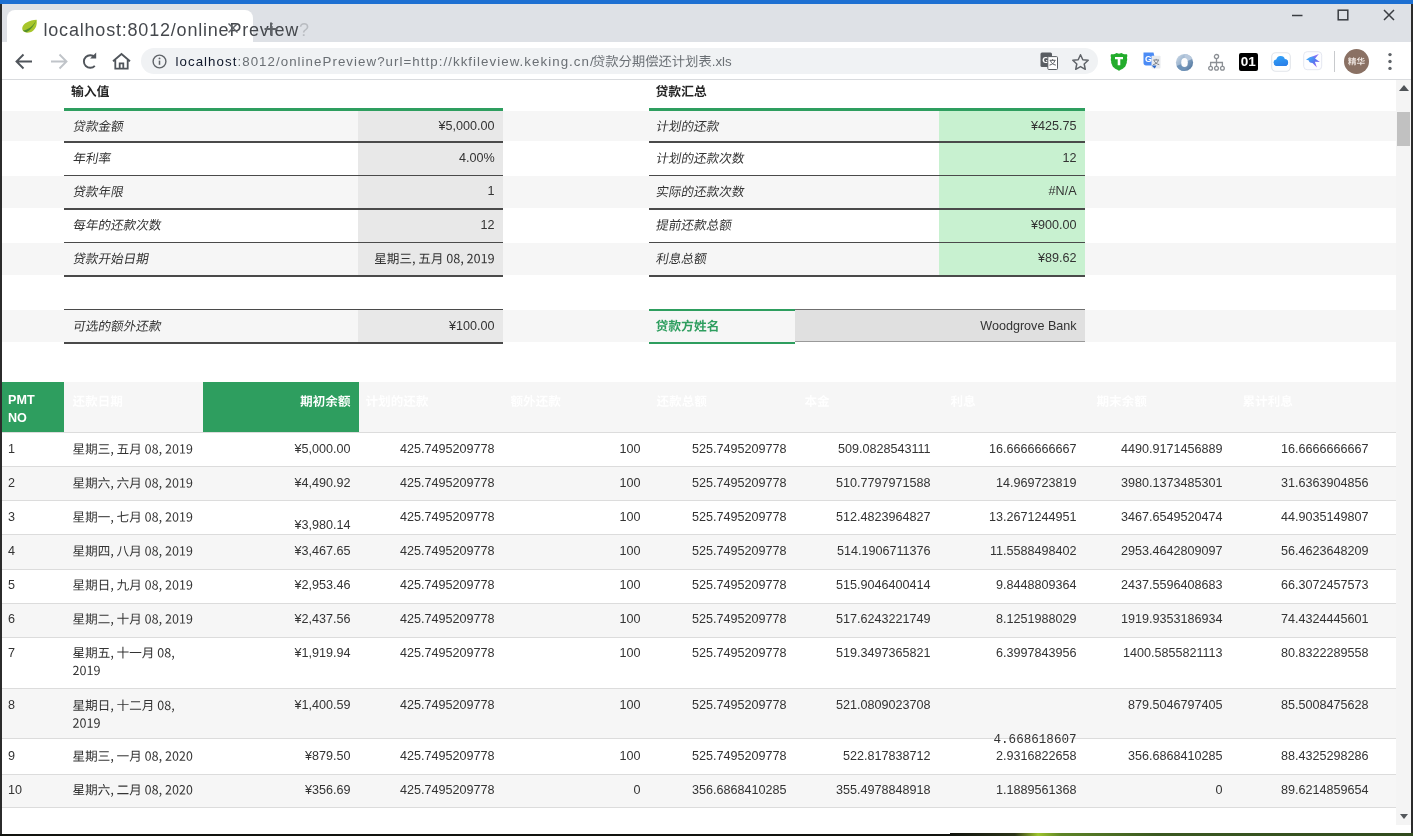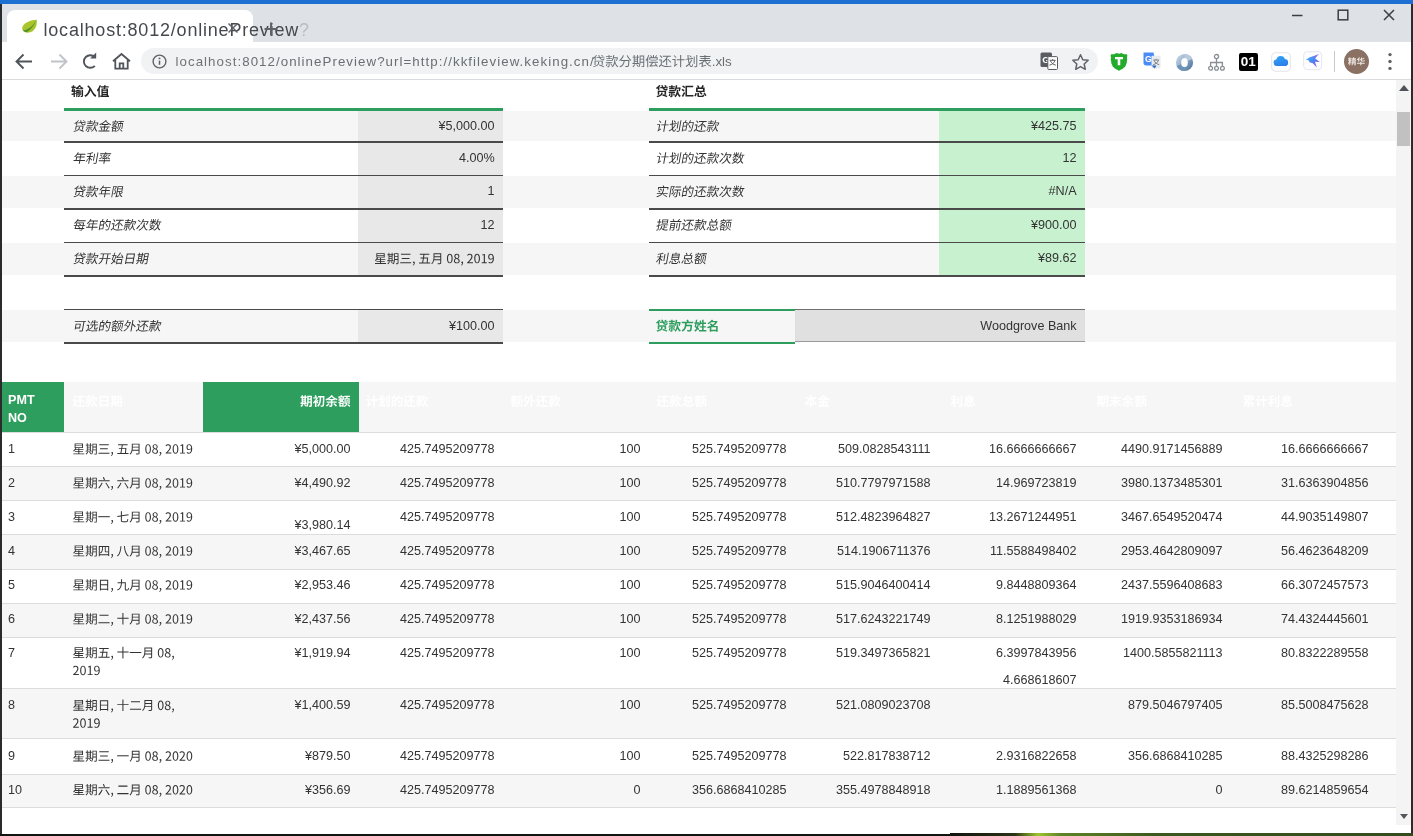--- a/index.html
+++ b/index.html
@@ -50,21 +50,21 @@
 </svg>
 
 <div class="abs" style="left:141px;top:47.5px;width:957px;height:26.5px;border-radius:13.5px;background:#f0f2f4;"></div>
 
 <svg class="abs" style="left:152px;top:53.5px;" width="15" height="15" viewBox="0 0 15 15">
   <circle cx="7.5" cy="7.5" r="6.4" fill="none" stroke="#5f6368" stroke-width="1.4"></circle>
   <line x1="7.5" y1="6.6" x2="7.5" y2="10.8" stroke="#5f6368" stroke-width="1.5"></line>
   <circle cx="7.5" cy="4.4" r="0.95" fill="#5f6368"></circle>
 </svg>
 
-<div class="abs" id="urltext" style="left:175.5px;top:54.2px;font-size:13.3px;line-height:15px;white-space:pre;letter-spacing:1.05px;"><span style="color:#737373">localhost</span><span style="color:#6a6f74">:8012/onlinePreview?url=http://kkfileview.keking.cn/</span></div>
+<div class="abs" id="urltext" style="left:175.5px;top:54.2px;font-size:13.3px;line-height:15px;white-space:pre;letter-spacing:1.05px;"><span style="color:#0f172a">localhost</span><span style="color:#6a6f74">:8012/onlinePreview?url=http://kkfileview.keking.cn/</span></div>
 <div class="abs" id="xls" style="left:711.7px;top:54.2px;font-size:13.3px;line-height:15px;color:#6a6f74;">.xls</div>
 
 <svg class="abs" style="left:1040px;top:52px;" width="18" height="18" viewBox="0 0 18 18">
   <rect x="0.5" y="0.5" width="11.5" height="14.5" rx="1.5" fill="#595d62"></rect>
   <text x="2.2" y="11" font-family="Liberation Sans" font-size="9.5" font-weight="bold" fill="#fff">G</text>
   <rect x="7.8" y="4.6" width="9.7" height="12.9" rx="1" fill="#fff" stroke="#595d62" stroke-width="1"></rect>
   <g stroke="#595d62" stroke-width="1" fill="none">
     <path d="M9.7 8.3 H15.6 M12.65 7.1 V8.3 M10.4 8.5 C11.2 11.2 13.4 12.6 15.8 13.1 M14.9 8.5 C14.1 11.2 11.9 12.6 9.5 13.1"></path>
   </g>
 </svg>
@@ -291,21 +291,21 @@
 <div class="num r" style="right:482.4px;top:644.5px;">519.3497365821</div>
 <div class="num r" style="right:336.4px;top:644.5px;">6.3997843956</div>
 <div class="num r" style="right:190.4px;top:644.5px;">1400.5855821113</div>
 <div class="num r" style="right:44.4px;top:644.5px;">80.8322289558</div>
 <div class="num" style="left:8px;top:697.1px;">8</div>
 <div class="num r" style="right:1062.5px;top:697.1px;">¥1,400.59</div>
 <div class="num r" style="right:918.4px;top:697.1px;">425.7495209778</div>
 <div class="num r" style="right:772.4px;top:697.1px;">100</div>
 <div class="num r" style="right:626.4px;top:697.1px;">525.7495209778</div>
 <div class="num r" style="right:482.4px;top:697.1px;">521.0809023708</div>
-<div class="num r" style="right:336.4px;top:672px;">4.668618607</div>
+<div class="num r" style="right:336.4px;top:732px;font-family:Liberation Mono, monospace;">4.668618607</div>
 <div class="num r" style="right:190.4px;top:697.1px;">879.5046797405</div>
 <div class="num r" style="right:44.4px;top:697.1px;">85.5008475628</div>
 <div class="num" style="left:8px;top:747.9px;">9</div>
 <div class="num r" style="right:1062.5px;top:747.9px;">¥879.50</div>
 <div class="num r" style="right:918.4px;top:747.9px;">425.7495209778</div>
 <div class="num r" style="right:772.4px;top:747.9px;">100</div>
 <div class="num r" style="right:626.4px;top:747.9px;">525.7495209778</div>
 <div class="num r" style="right:482.4px;top:747.9px;">522.817838712</div>
 <div class="num r" style="right:336.4px;top:747.9px;">2.9316822658</div>
 <div class="num r" style="right:190.4px;top:747.9px;">356.6868410285</div>

